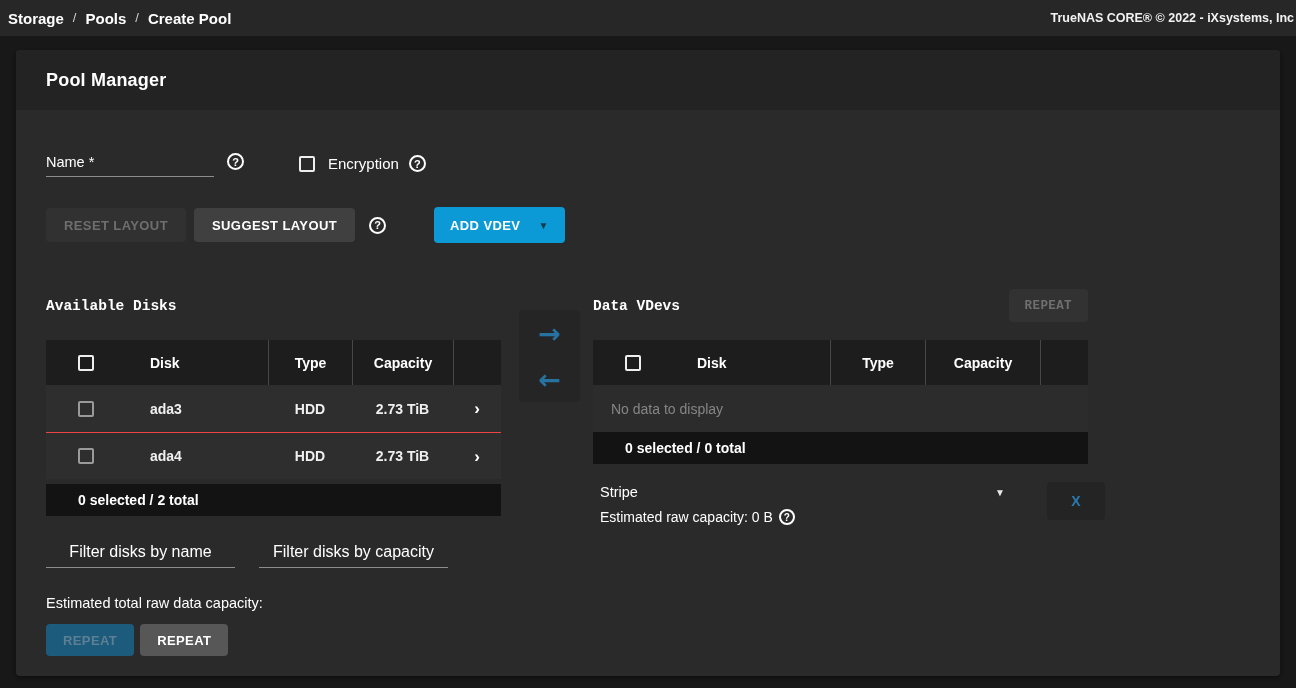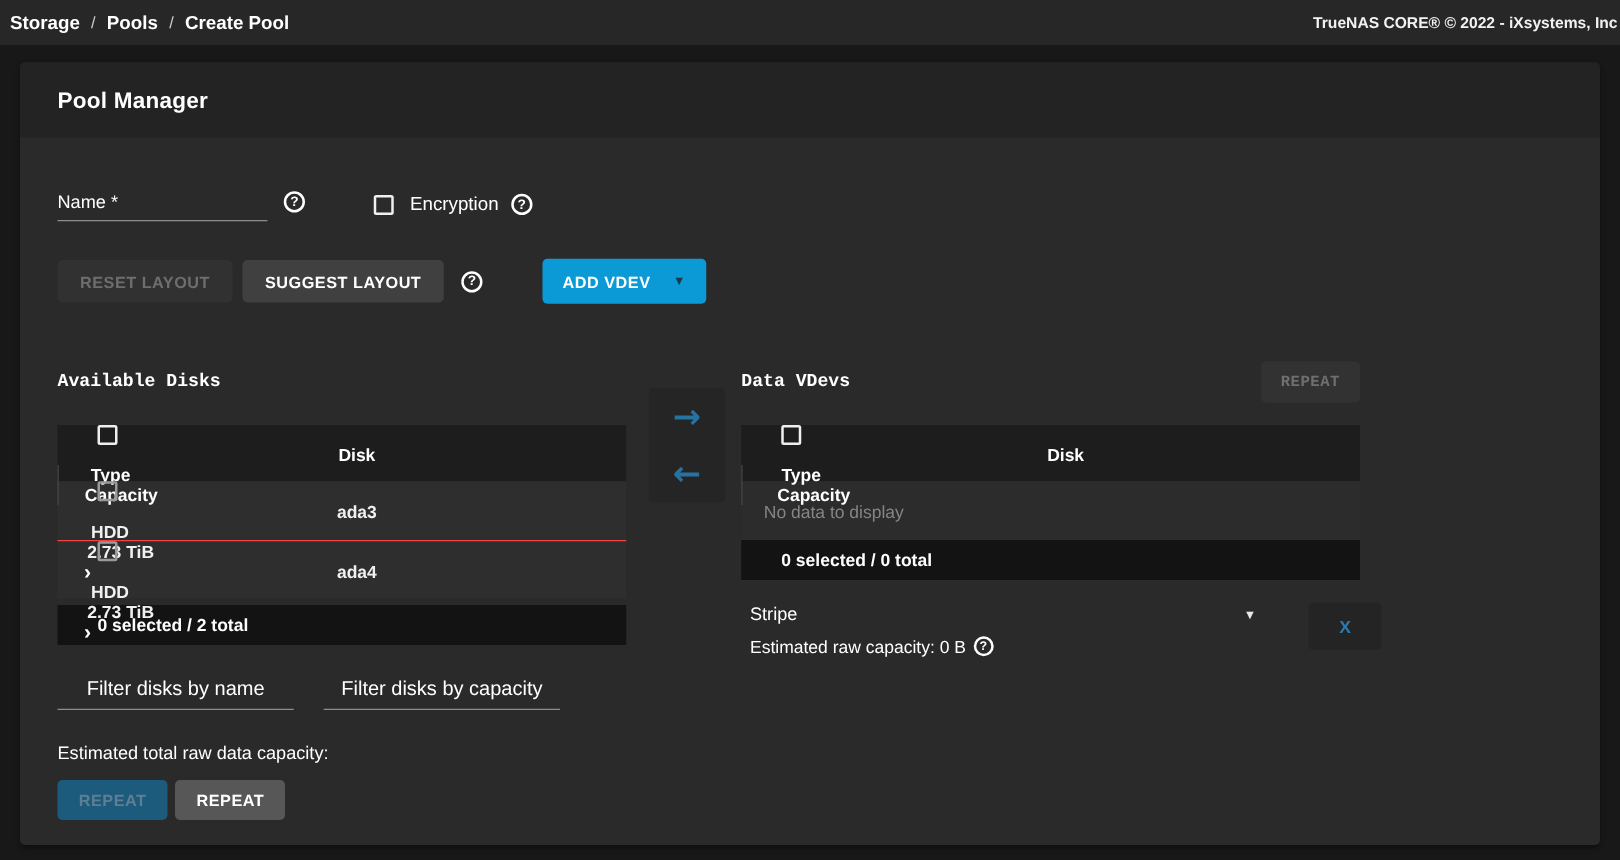--- a/index.html
+++ b/index.html
@@ -80,21 +80,21 @@
   .right-col { width:495px; flex:0 0 auto; margin-left:13px; }
 
   .title-row { position:relative; height:33px; display:flex; align-items:center; justify-content:flex-start; margin-bottom:18px;font-family:Liberation Mono, monospace; }
   .table-title { font-size:14.5px; font-weight:700; }
   .btn-repeat {
     position:absolute; right:0; top:0; height:33px; padding:0 16px;
     background:#323232; color:#6f6f6f; font-size:12.5px;
   }
 
   .tbl { width:100%; font-size:14px; }
-  .tr { display:flex; align-items:center;flex-direction:column; }
+  .tr { display:flex; align-items:center; }
   .hdr { height:45px; background:#1d1d1d; font-weight:700; }
   .row { height:47px; background:#2e2e2e; font-weight:700; color:#f0f0f0; }
   .row + .row { border-top:1px solid #ef4444; }
   .c-check { width:80px; display:flex; align-items:center; justify-content:center; align-self:stretch; }
   .c-disk { flex:1; padding-left:24px; align-self:center; }
   .c-type, .c-cap { text-align:center; align-self:stretch; display:flex; align-items:center; justify-content:center; }
   .ltbl .c-type { width:84px; } .ltbl .c-cap { width:101px; }
   .rtbl .c-type { width:95px; } .rtbl .c-cap { width:115px; }
   .c-more { width:48px; text-align:center; align-self:stretch; display:flex; align-items:center; justify-content:center; }
   .hdr .c-type, .hdr .c-cap, .hdr .c-more { border-left:1px solid #474747; }

